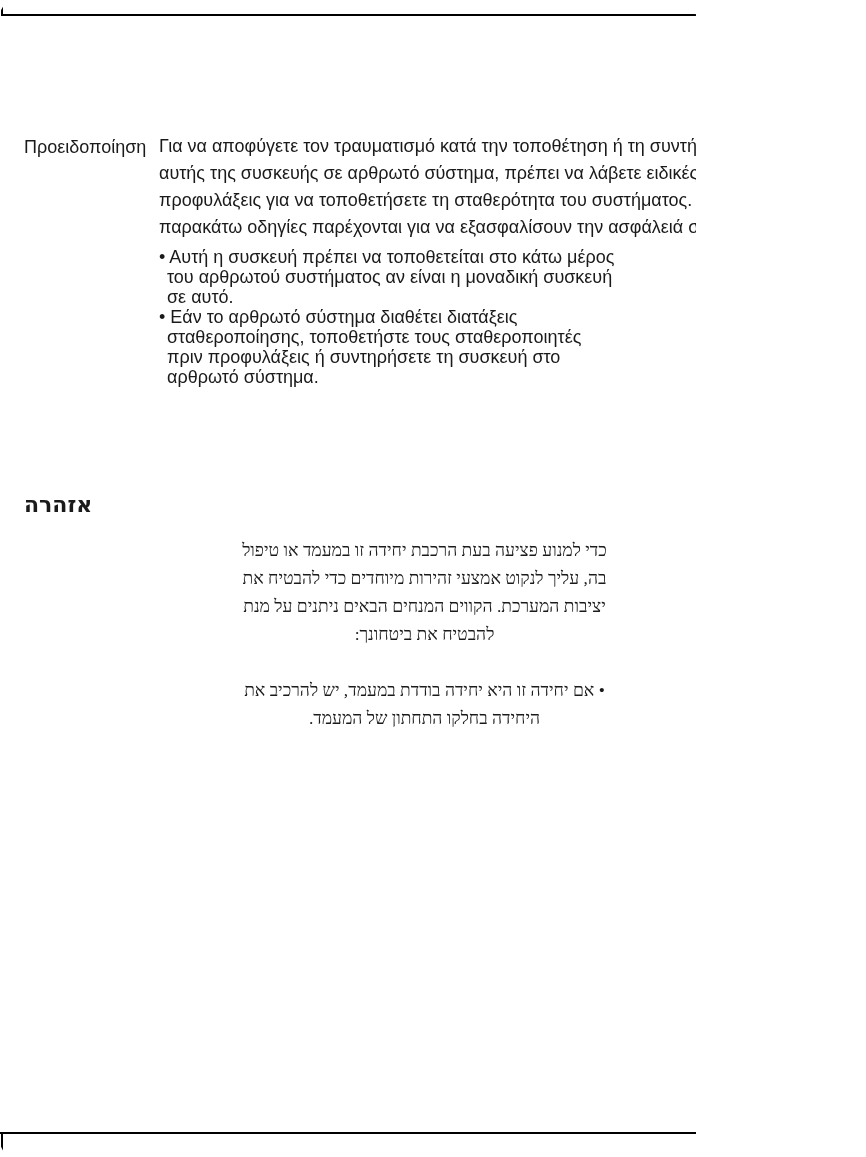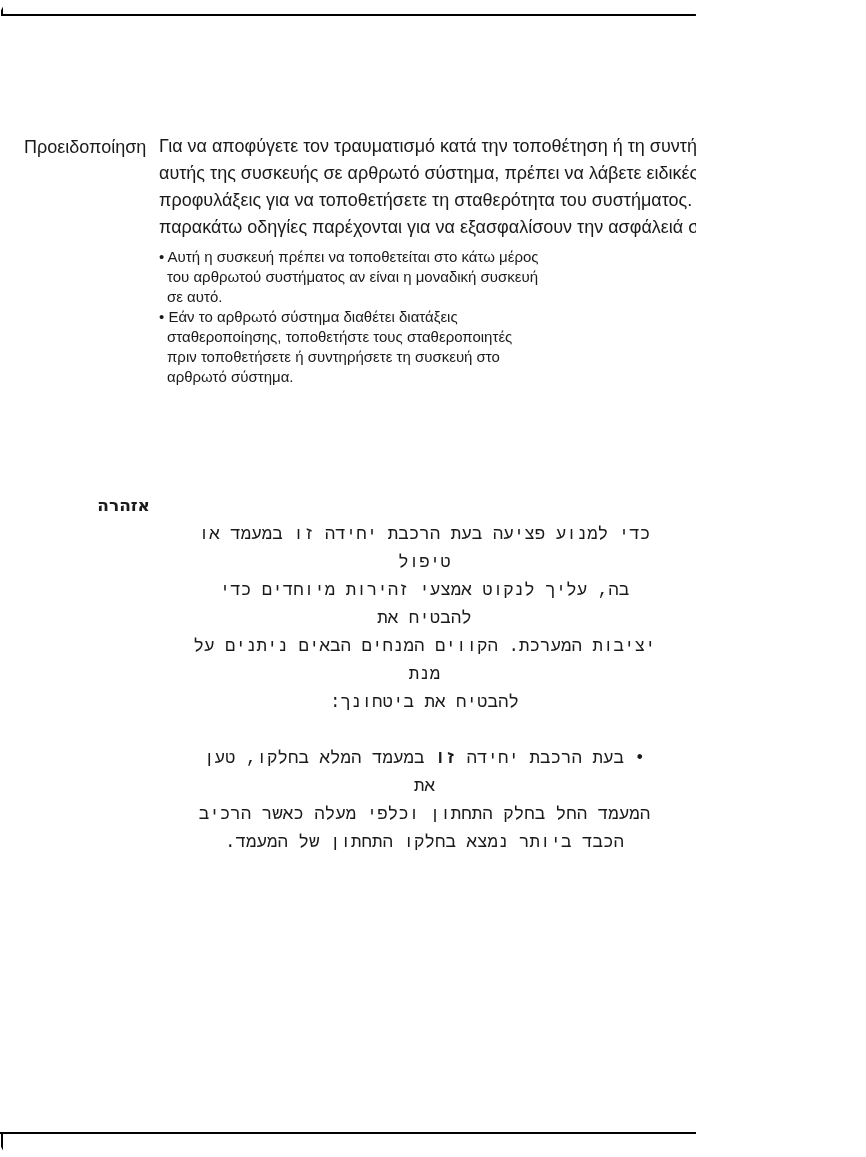--- a/index.html
+++ b/index.html
@@ -29,37 +29,37 @@
   }
   #gr-body{
     position:absolute;left:159px;top:133px;width:666px;
   }
   .gr-intro{
     font-size:18px;line-height:27px;
     white-space:pre-line;
   }
   .gr-bullets{margin-top:6px;}
   .gr-bullet{
-    font-size:15px;line-height:20px;
+    font-size:18px;line-height:20px;
     white-space:pre-line;
     padding-left:8px;text-indent:-8px;
   }
 
   
   #he-label{
     position:absolute;left:24px;top:494px;width:126px;
-    text-align:right;
+    text-align:left;
     font-family:"DejaVu Sans",sans-serif;
-    font-size:17px;line-height:22px;font-weight:bold;
+    font-size:22px;line-height:22px;font-weight:bold;
   }
   #he-body{
-    position:absolute;left:193px;top:492px;width:463px;
+    position:absolute;left:193px;top:508px;width:463px;
     direction:rtl;
     text-align:center;
-    font-family:Liberation Mono, monospace;
+    font-family:Liberation Serif, serif;
     font-size:17.5px;line-height:28px;
     white-space:pre-line;
   }
   .he-part{white-space:pre-line;}
   .he-bold{font-weight:bold;}
 </style>
 </head>
 <body>
 
 <div id="page">
@@ -78,30 +78,29 @@
     <div class="gr-intro">Για να αποφύγετε τον τραυματισμό κατά την τοποθέτηση ή τη συντήρηση
 αυτής της συσκευής σε αρθρωτό σύστημα, πρέπει να λάβετε ειδικές
 προφυλάξεις για να τοποθετήσετε τη σταθερότητα του συστήματος. Οι
 παρακάτω οδηγίες παρέχονται για να εξασφαλίσουν την ασφάλειά σας:</div>
     <div class="gr-bullets">
       <div class="gr-bullet">• Αυτή η συσκευή πρέπει να τοποθετείται στο κάτω μέρος
 του αρθρωτού συστήματος αν είναι η μοναδική συσκευή
 σε αυτό.</div>
       <div class="gr-bullet">• Εάν το αρθρωτό σύστημα διαθέτει διατάξεις
 σταθεροποίησης, τοποθετήστε τους σταθεροποιητές
-πριν τοποθετήσετε ή συντηρήσετε τη συσκευή στο
+πριν προφυλάξεις ή συντηρήσετε τη συσκευή στο
 αρθρωτό σύστημα.</div>
     </div>
   </div>
 
   <div id="he-label">אזהרה</div>
 
   <div id="he-body">
     <div class="he-part">כדי למנוע פציעה בעת הרכבת יחידה זו במעמד או טיפול
 בה, עליך לנקוט אמצעי זהירות מיוחדים כדי להבטיח את
 יציבות המערכת. הקווים המנחים הבאים ניתנים על מנת
 להבטיח את ביטחונך:</div>
-    <div class="he-part"><span>• בעת הרכבת יחידה </span><span class="he-bold">זו</span><span> במעמד המלא בחלקו, טען את
-המעמד החל בחלק התחתון וכלפי מעלה כאשר הרכיב
-הכבד ביותר נמצא בחלקו התחתון של המעמד.</span></div>
+    <div class="he-part">• אם יחידה זו היא יחידה בודדת במעמד, יש להרכיב את
+היחידה בחלקו התחתון של המעמד.</div>
   </div>
 
 </div>
 
 </body></html>

